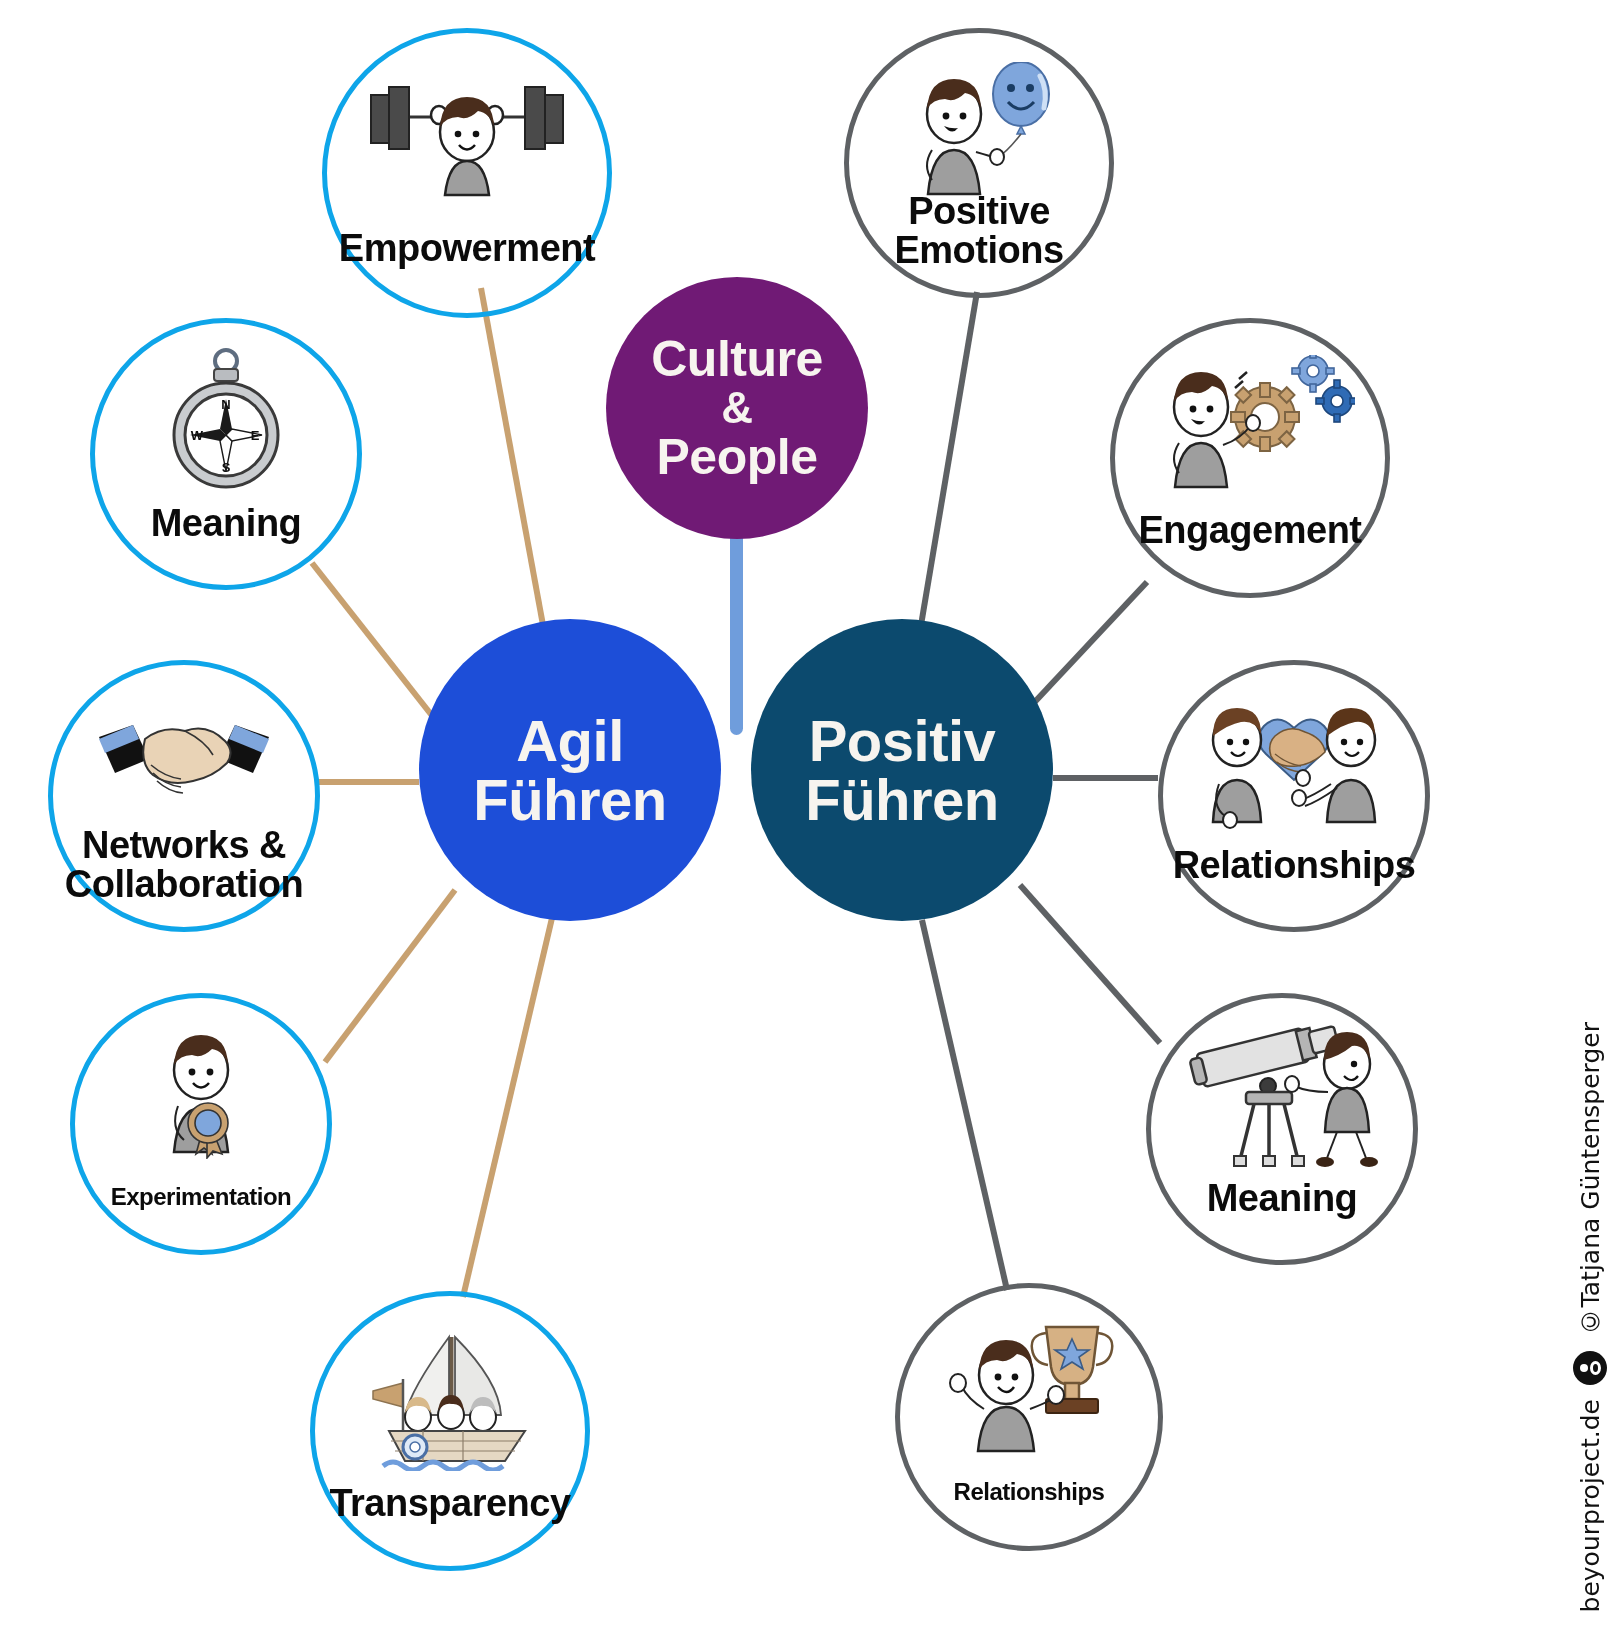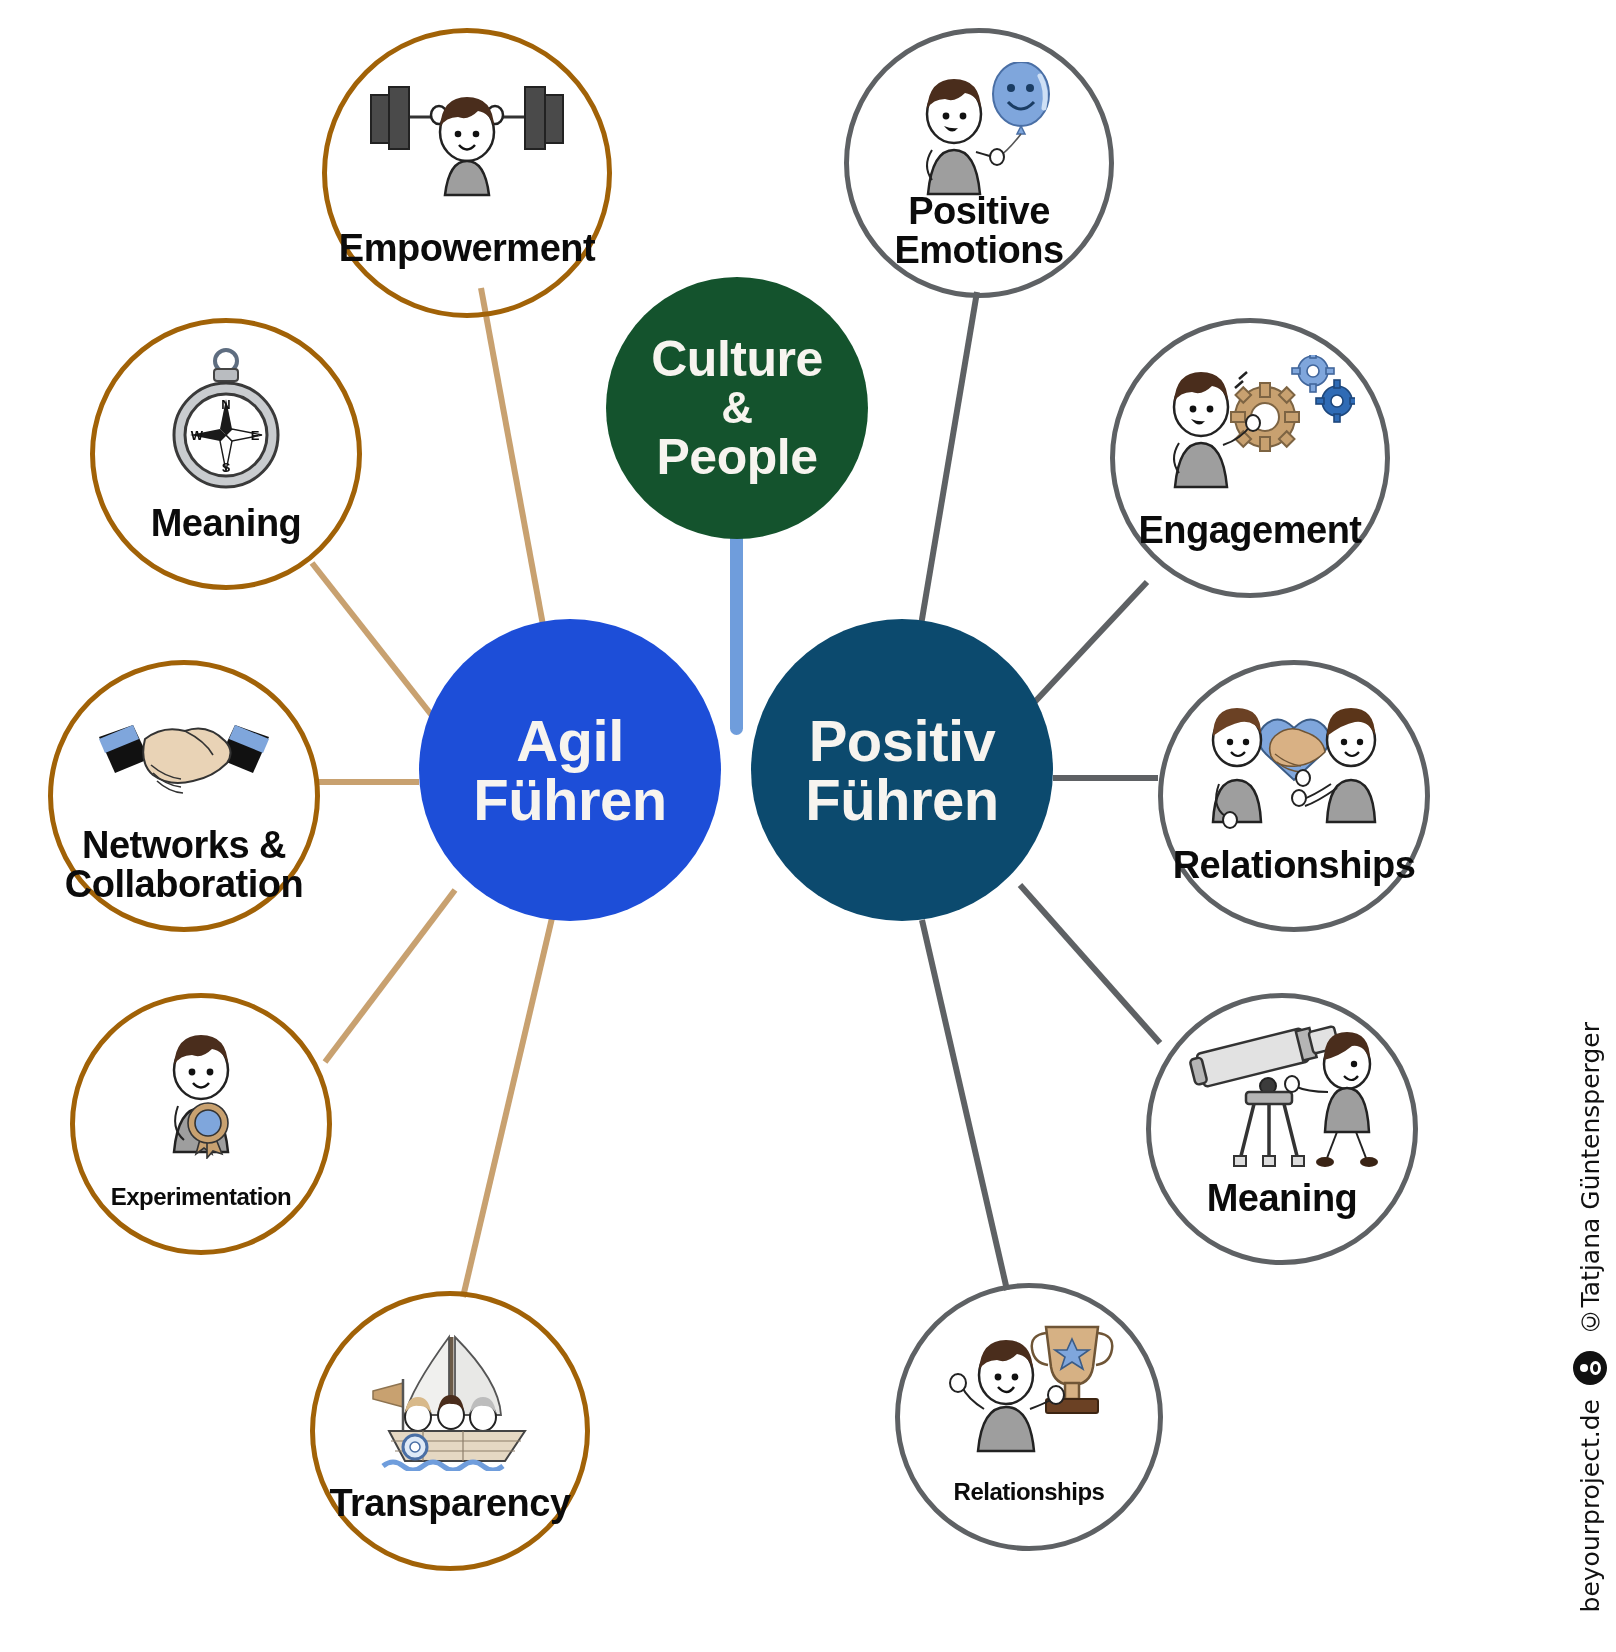--- a/index.html
+++ b/index.html
@@ -46,21 +46,21 @@
   }
   .hub-positiv {
     left: 751px; top: 619px;
     width: 302px; height: 302px;
     background: #0c4a6e;
     font-size: 58px;
   }
   .hub-culture {
     left: 606px; top: 277px;
     width: 262px; height: 262px;
-    background: #14532d;
+    background: #701a75;
     font-size: 50px;
     line-height: 1.04;
   }
   .hub-culture .cl { display: block; }
   .hub-culture .cl.amp { font-size: 44px; }
 
   
   .culture-stem {
     position: absolute;
     left: 730px; top: 520px;
@@ -69,21 +69,21 @@
     border-radius: 7px;
   }
 
   
   .leaf {
     position: absolute;
     border-radius: 50%;
     background: transparent;
     box-sizing: border-box;
   }
-  .leaf.agile { border: 5px solid #a16207; }
+  .leaf.agile { border: 5px solid #0ea5e9; }
   .leaf.positive { border: 5px solid #5e6164; }
 
   .leaf-art {
     position: absolute;
     left: 0; right: 0;
     top: 14%;
     height: 46%;
     display: flex;
     align-items: center;
     justify-content: center;

